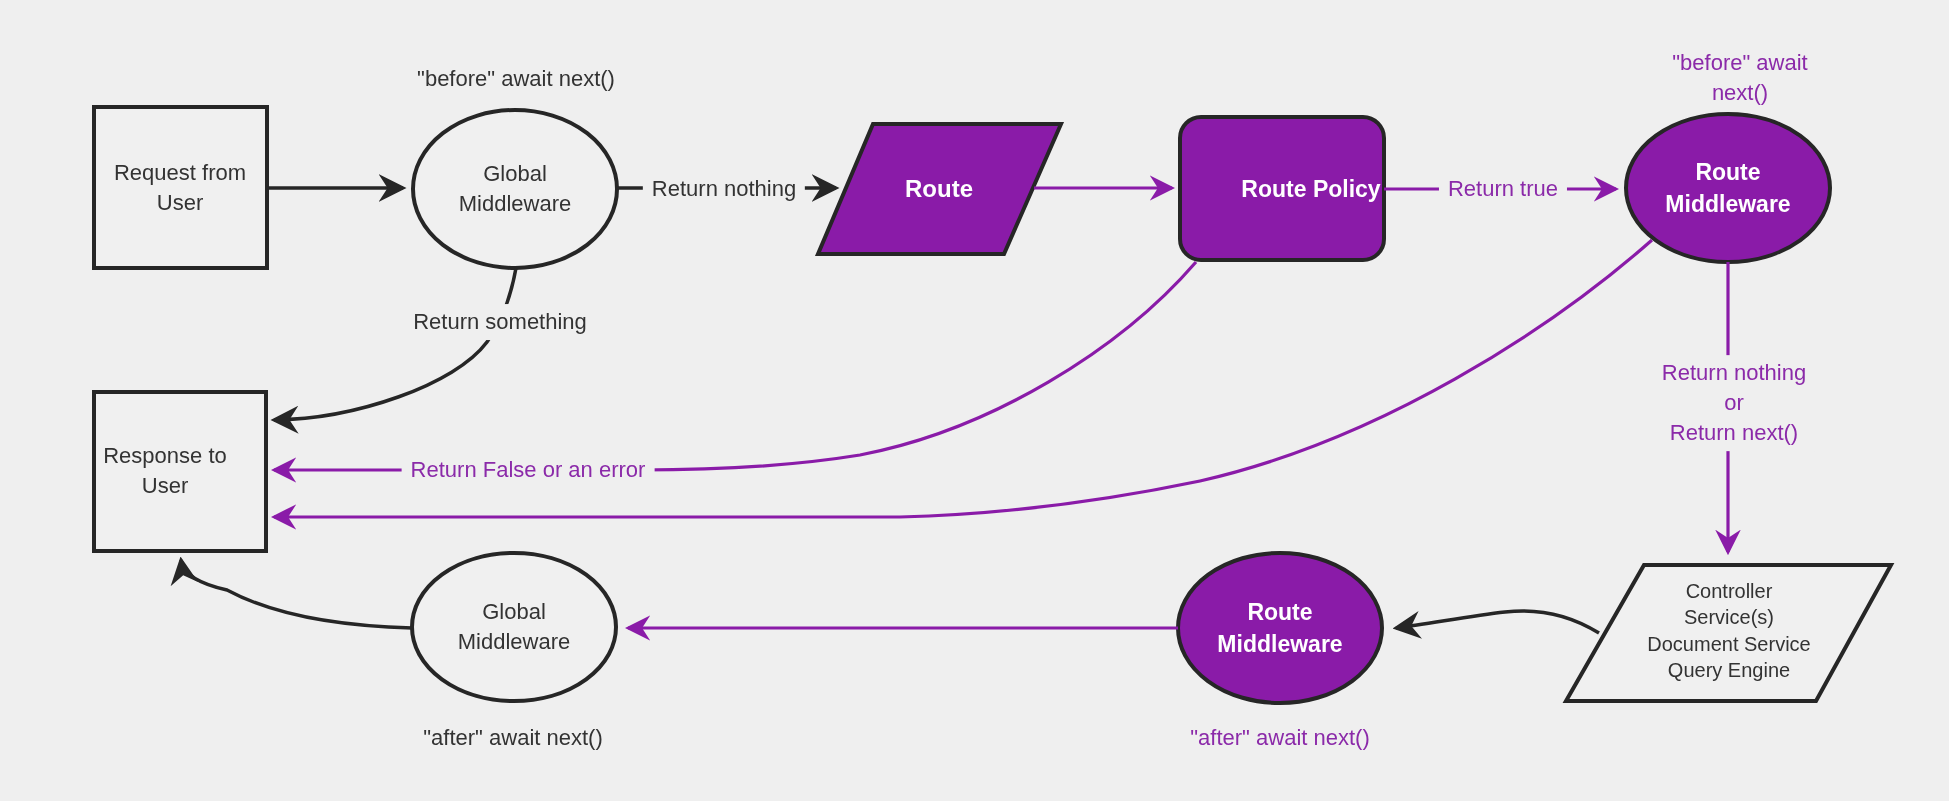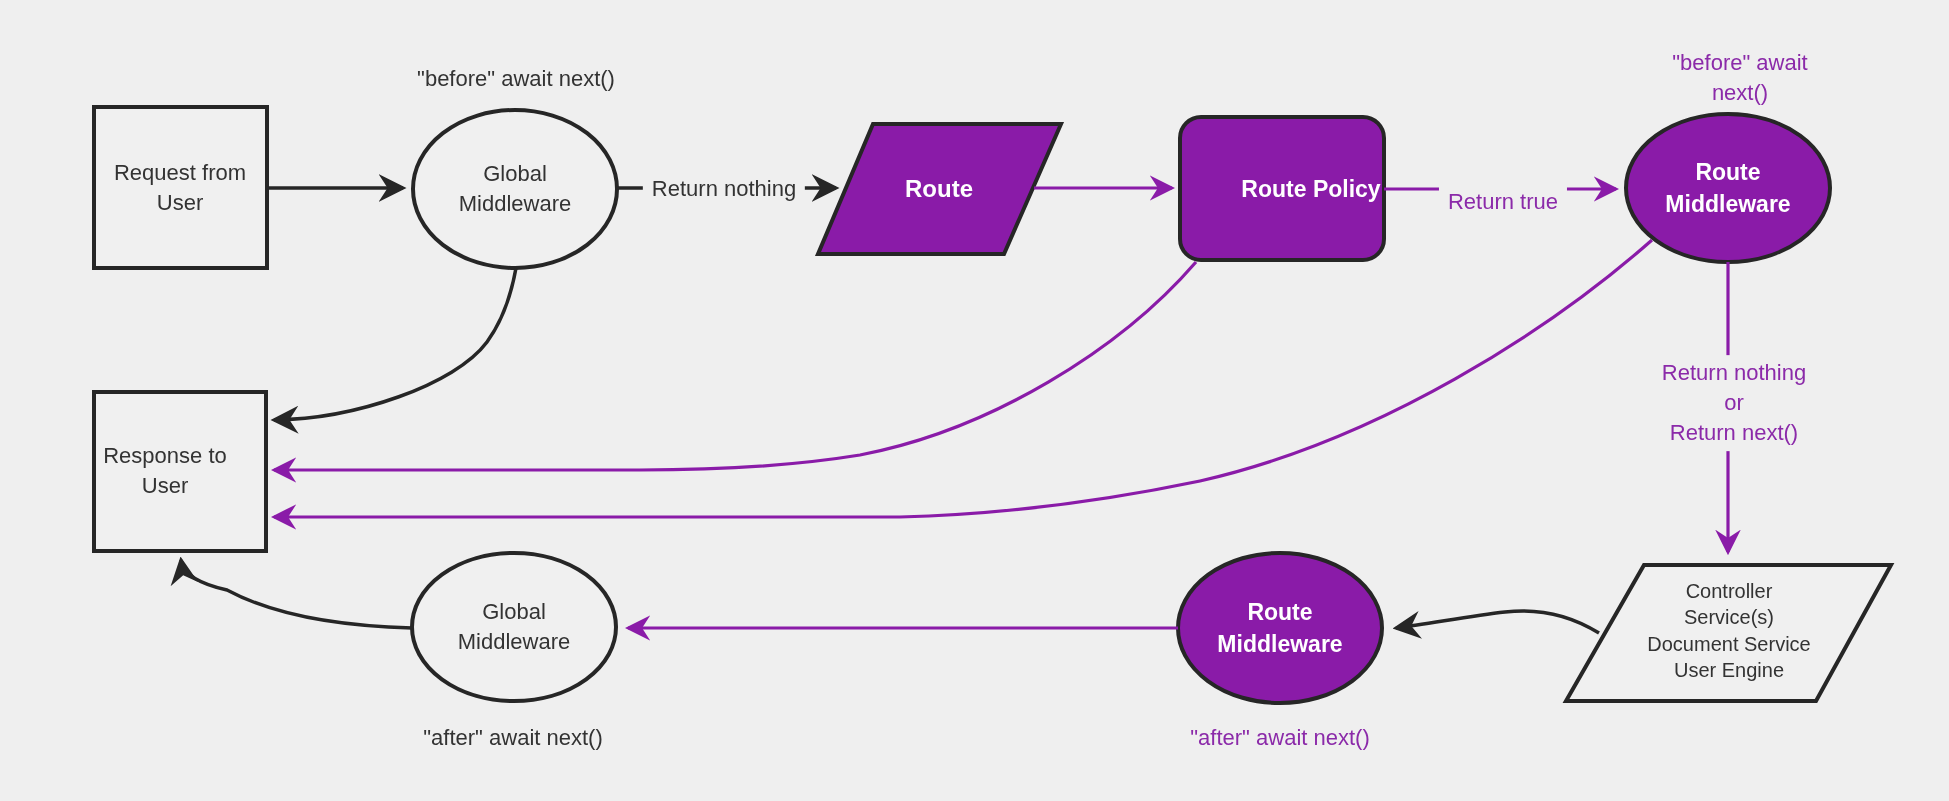--- a/index.html
+++ b/index.html
@@ -68,31 +68,33 @@
 User</div>
   <div class="lbl node-lbl" style="left:515px;top:189px;">Global
 Middleware</div>
   <div class="lbl node-lbl white" style="left:939px;top:189px;font-size:24px;">Route</div>
   <div class="lbl node-lbl white" style="left:1282px;top:189px;margin-left:29px;">Route Policy</div>
   <div class="lbl node-lbl white" style="left:1728px;top:188px;">Route
 Middleware</div>
   <div class="lbl node-lbl small" style="left:1729px;top:631px;">Controller
 Service(s)
 Document Service
-User Engine</div>
+Query Engine</div>
   <div class="lbl node-lbl white" style="left:1280px;top:628px;">Route
 Middleware</div>
   <div class="lbl node-lbl" style="left:514px;top:627px;">Global
 Middleware</div>
   <div class="lbl node-lbl" style="left:165px;top:471px;">Response to
 User</div>
 
   <div class="lbl edge-lbl dark" style="left:516px;top:79px;">"before" await next()</div>
   <div class="lbl edge-lbl dark" style="left:724px;top:189px;">Return nothing</div>
-  <div class="lbl edge-lbl purple" style="left:1503px;top:189px;margin-top:13px;">Return true</div>
+  <div class="lbl edge-lbl purple" style="left:1503px;top:189px;">Return true</div>
   <div class="lbl edge-lbl purple" style="left:1740px;top:78px;">"before" await next()</div>
+  <div class="lbl edge-lbl dark" style="left:500px;top:322px;">Return something</div>
   <div class="lbl edge-lbl purple" style="left:1734px;top:403px;">Return nothing
 or
 Return next()</div>
+  <div class="lbl edge-lbl purple" style="left:528px;top:470px;">Return False or an error</div>
   <div class="lbl edge-lbl purple" style="left:1280px;top:738px;">"after" await next()</div>
   <div class="lbl edge-lbl dark" style="left:513px;top:738px;">"after" await next()</div>
 
 </div>
 
 </body></html>

